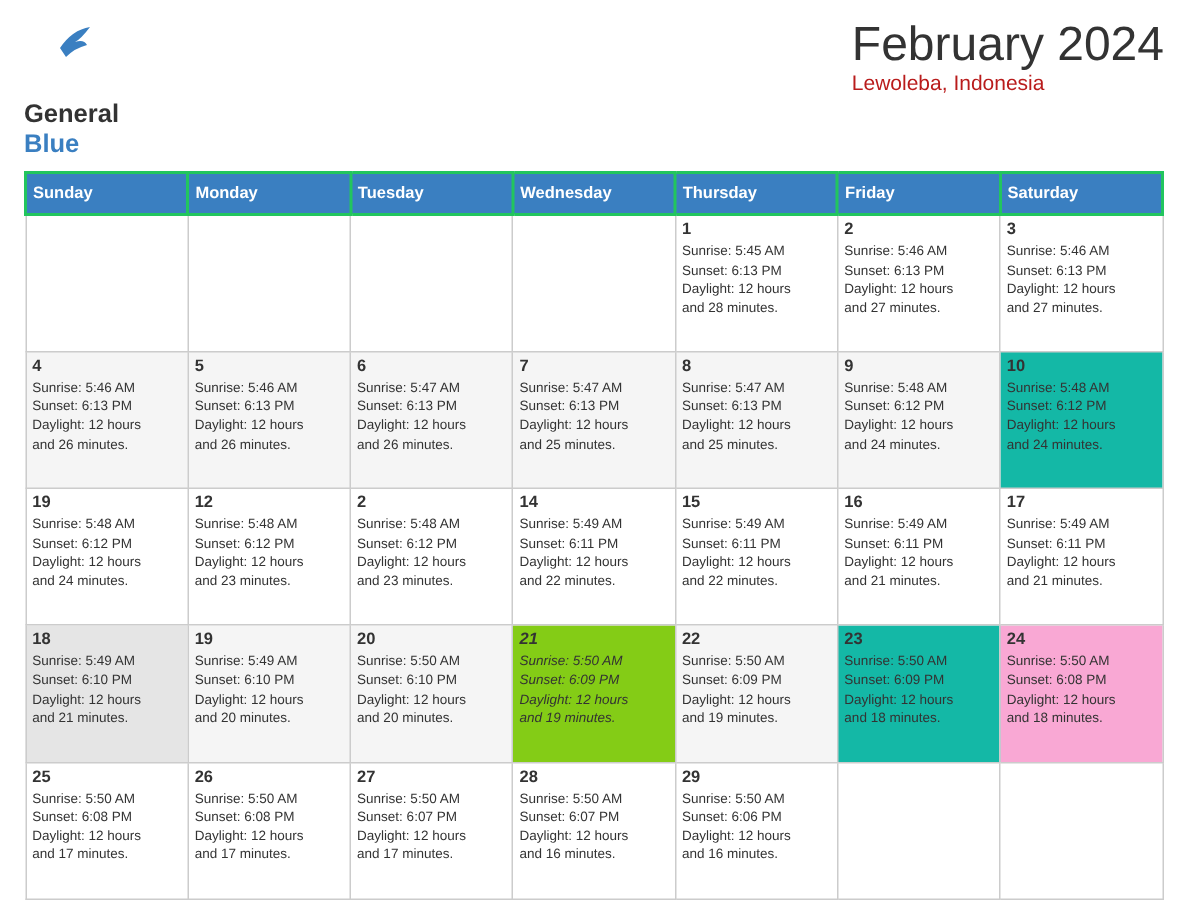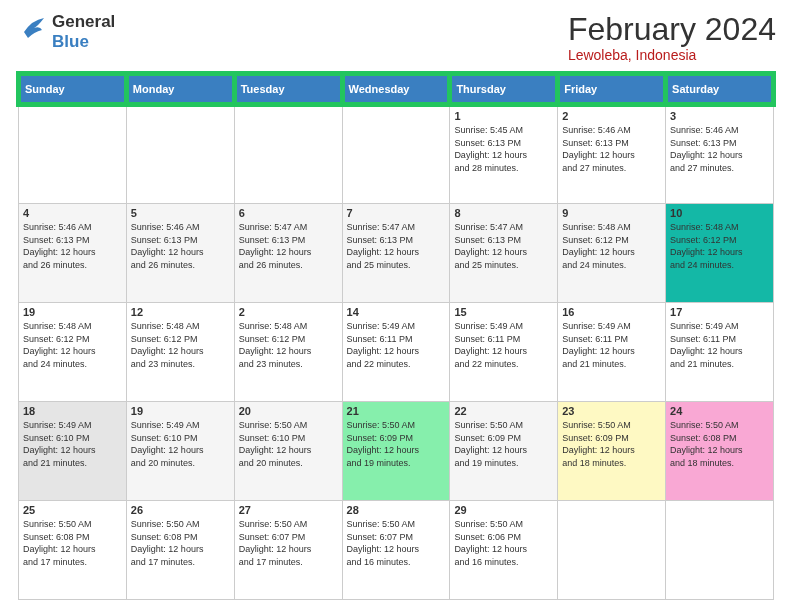--- a/index.html
+++ b/index.html
@@ -18,21 +18,23 @@
       flex-direction: column;
     }
     .header {
       display: flex;
       justify-content: space-between;
       align-items: flex-start;
       margin-bottom: 8px;
     }
     .logo {
       display: flex;
-      gap: 4px;
+      align-items: center;
+      gap: 16px;
+      flex-direction: column;
     }
     .logo-bird {
       color: #3a7fc1;
       font-size: 22px;
     }
     .title-block {
       text-align: left;
     }
     .month-year {
       font-size: 32px;
@@ -51,21 +53,21 @@
       width: 100%;
       table-layout: fixed;
     }
     .calendar th {
       background-color: #3a7fc1;
       color: #fff;
       font-size: 11px;
       font-weight: bold;
       padding: 7px 4px;
       text-align: left;
-      border: 5px solid #22c55e;
+      border: 2px solid #22c55e;
     }
     .calendar td {
       border: 1px solid #ccc;
       vertical-align: top;
       padding: 3px 4px;
       font-size: 9.5px;
       color: #333;
       height: 82px;
     }
     .calendar td.empty {
@@ -264,35 +266,35 @@
 Daylight: 12 hours
 and 20 minutes.</div>
           </td>
           <td style="background-color: rgb(245, 245, 245);">
             <span class="day-num">20</span>
             <div class="day-info" style="white-space: pre-line;">Sunrise: 5:50 AM
 Sunset: 6:10 PM
 Daylight: 12 hours
 and 20 minutes.</div>
           </td>
-          <td style="background-color: #86efac;">
+          <td style="background-color: #84cc16; font-style: italic;">
             <span class="day-num">21</span>
             <div class="day-info" style="white-space: pre-line;">Sunrise: 5:50 AM
 Sunset: 6:09 PM
 Daylight: 12 hours
 and 19 minutes.</div>
           </td>
           <td style="background-color: rgb(245, 245, 245);">
             <span class="day-num">22</span>
             <div class="day-info" style="white-space: pre-line;">Sunrise: 5:50 AM
 Sunset: 6:09 PM
 Daylight: 12 hours
 and 19 minutes.</div>
           </td>
-          <td style="background-color: #fef9c3;">
+          <td style="background-color: #14b8a6;">
             <span class="day-num">23</span>
             <div class="day-info" style="white-space: pre-line;">Sunrise: 5:50 AM
 Sunset: 6:09 PM
 Daylight: 12 hours
 and 18 minutes.</div>
           </td>
           <td style="background-color: #f9a8d4;">
             <span class="day-num">24</span>
             <div class="day-info" style="white-space: pre-line;">Sunrise: 5:50 AM
 Sunset: 6:08 PM

